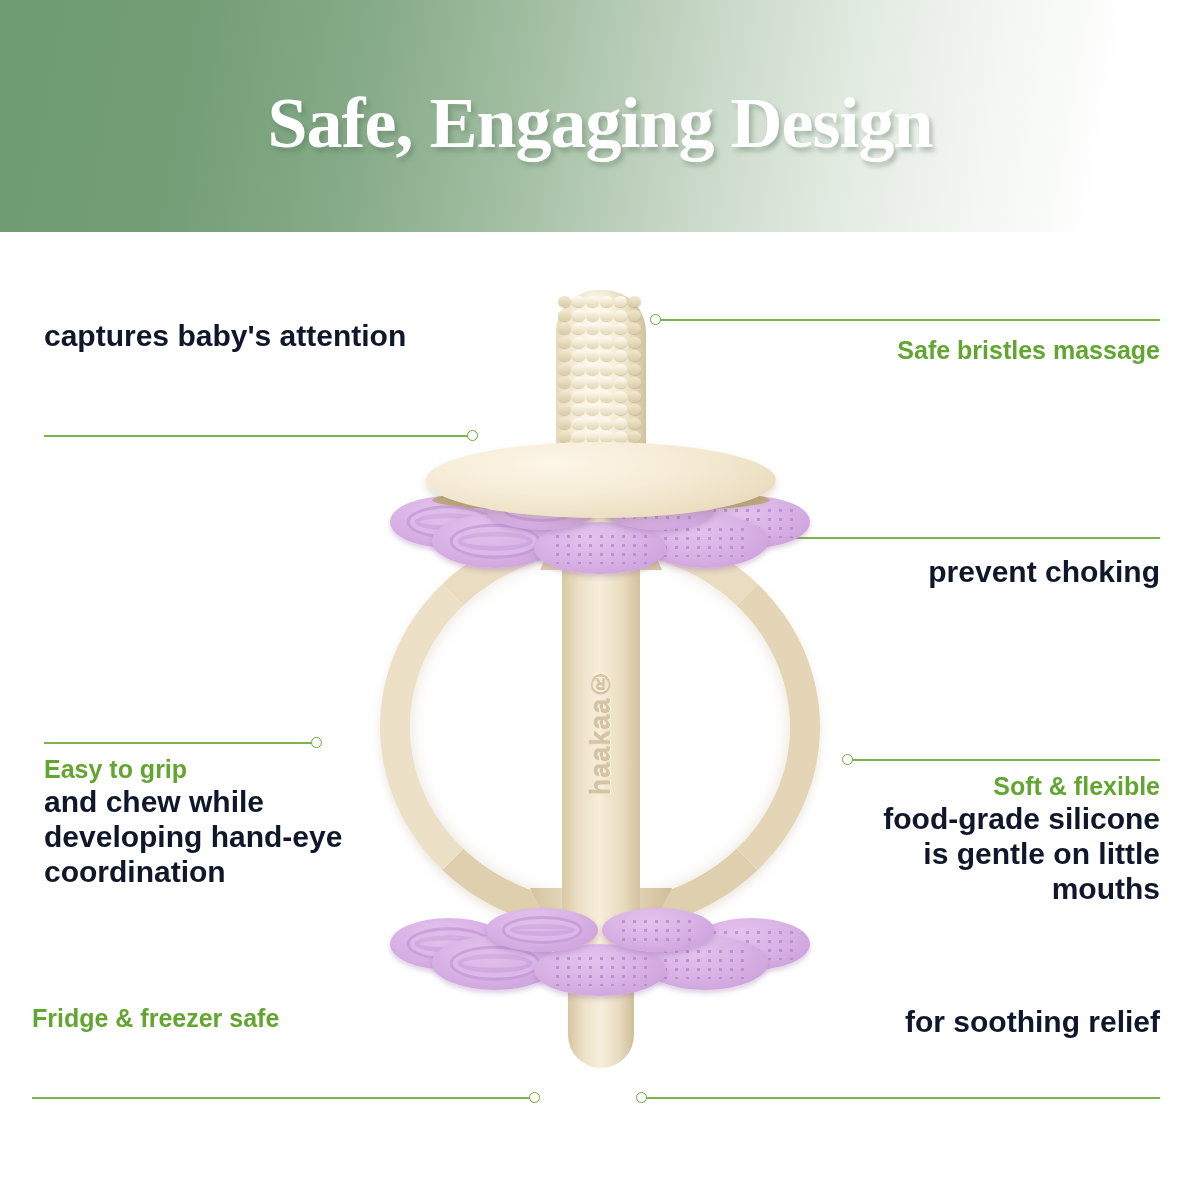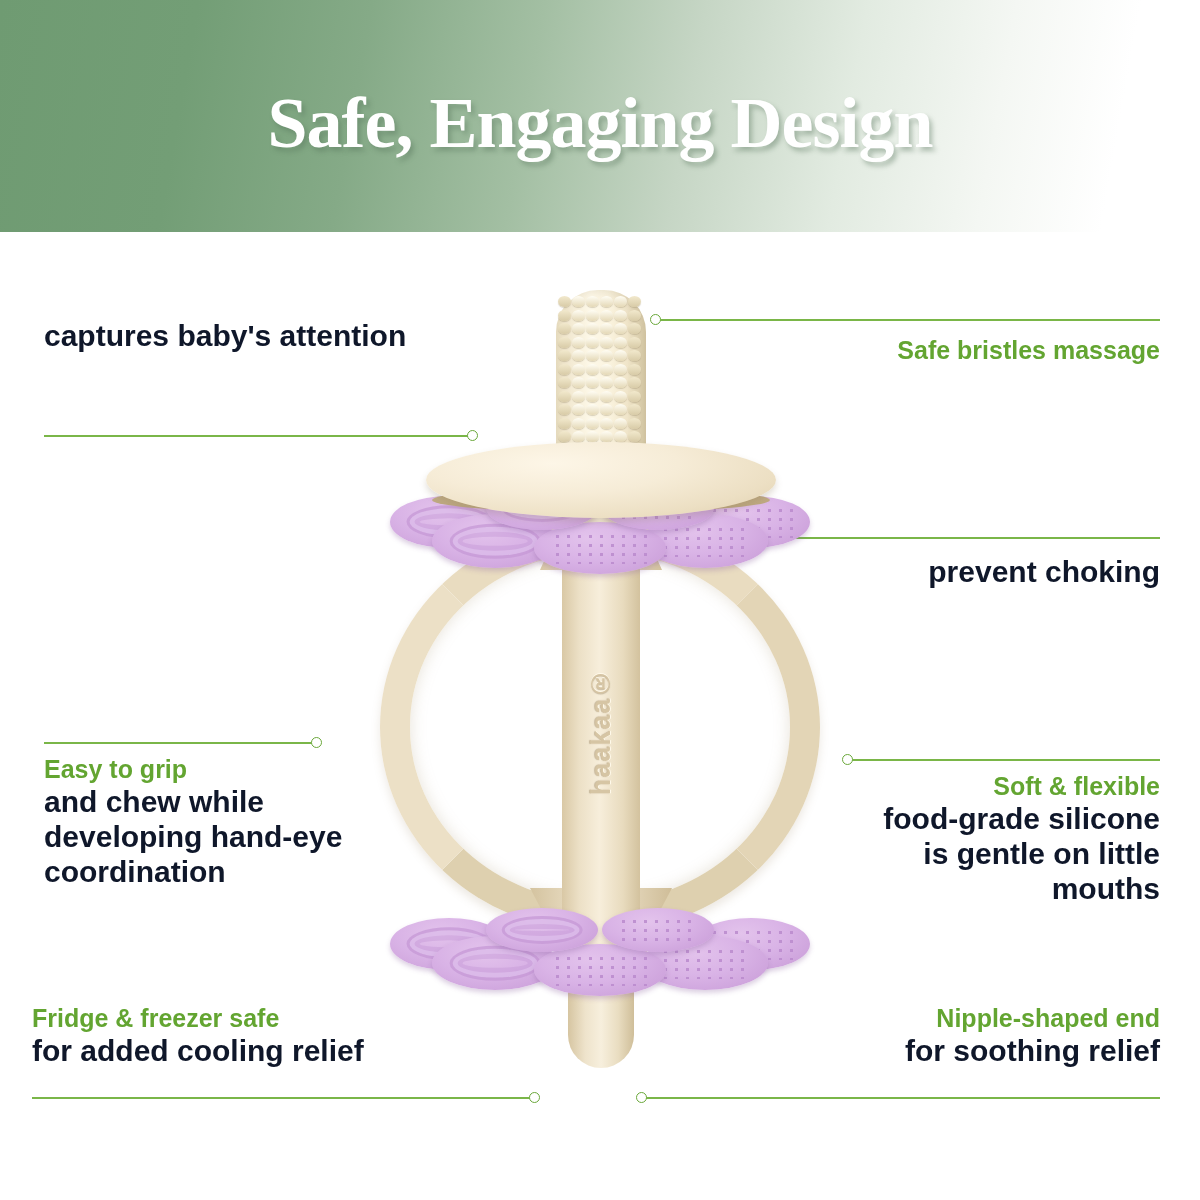--- a/index.html
+++ b/index.html
@@ -351,21 +351,20 @@
       <div class="dot"></div>
     </div>
     <div class="title">Easy to grip</div>
     <div class="sub">and chew while
 developing hand-eye
 coordination</div>
   </div>
 
   <div class="callout left" style="left:32px; top:772px; width:460px;">
     <div class="title">Fridge &amp; freezer safe</div>
-    <div class="sub">for added cooling relief</div>
     <div class="rail end-right" style="left:0px; top:88px; width:508px;">
       <div class="bar"></div>
       <div class="dot"></div>
     </div>
   </div>
 
   <div class="callout right" style="right:40px; top:104px; width:520px;">
     <div class="rail end-left" style="right:0px; top:-22px; width:510px;">
       <div class="bar"></div>
       <div class="dot"></div>
@@ -386,21 +385,20 @@
       <div class="bar"></div>
       <div class="dot"></div>
     </div>
     <div class="title">Soft &amp; flexible</div>
     <div class="sub">food-grade silicone
 is gentle on little
 mouths</div>
   </div>
 
   <div class="callout right" style="right:40px; top:772px; width:520px;">
-    <div class="title">Nipple-shaped end</div>
     <div class="sub">for soothing relief</div>
     <div class="rail end-left" style="right:0px; top:88px; width:524px;">
       <div class="bar"></div>
       <div class="dot"></div>
     </div>
   </div>
 
 </div>
 
 </body></html>

